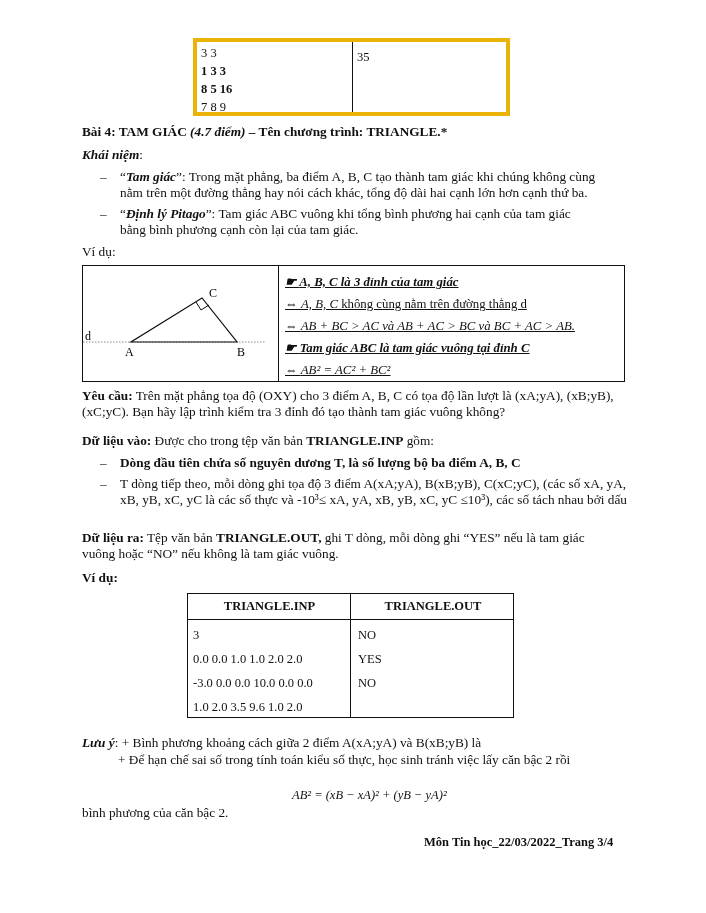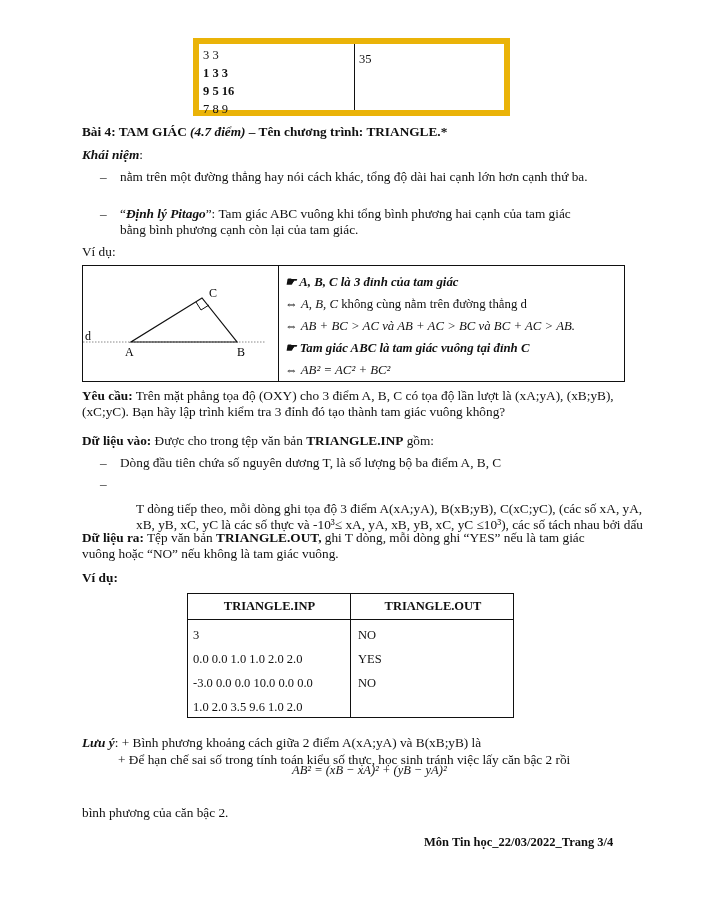--- a/index.html
+++ b/index.html
@@ -6,68 +6,69 @@
   body {
     width: 706px; height: 913px; position: relative; overflow: hidden;
     font-family: "Liberation Serif", "DejaVu Serif", serif;
     color: #111111; font-size: 13.3px;
   }
   .abs { position: absolute; }
   i, .it { font-style: italic; }
   b, .bd { font-weight: bold; }
 
   
-  #top-table { left: 193px; top: 38px; width: 317px; height: 78px; border: 6px solid #eab308; box-sizing: border-box; }
+  #top-table { left: 193px; top: 38px; width: 317px; height: 78px; border: 4px solid #eab308; box-sizing: border-box; }
   #top-table .c1 { position: absolute; left: 0; top: 0; width: 156px; height: 100%; border-right: 1px solid #111; box-sizing: border-box; padding: 2px 4px; }
   #top-table .c1 div { height: 18px; line-height: 18px; font-size: 12.5px; }
   #top-table .c2 { position: absolute; left: 160px; top: 8px; font-size: 12.5px; }
 
   .line { position: absolute; left: 82px; width: 540px; white-space: nowrap; }
   .para { position: absolute; width: 520px; line-height: 16px; text-align: justify; }
   .dash { position: absolute; left: 100px; }
 
   
   #ex-box { left: 82px; top: 265px; width: 543px; height: 117px; border: 1.2px solid #111; box-sizing: border-box; }
   #ex-box .left { position: absolute; left: 0; top: 0; width: 196px; height: 100%; border-right: 1px solid #111; box-sizing: border-box; }
-  #ex-box .right { position: absolute; left: 202px; top: 5px; width: 335px; }
+  #ex-box .right { position: absolute; left: 202px; top: 5px; width: 335px; text-decoration: underline; }
   #ex-box .right div { height: 22px; line-height: 22px; white-space: nowrap; font-size: 12.8px; }
 
   
   #sample { left: 187px; top: 593px; width: 327px; height: 125px; border: 1px solid #111; box-sizing: border-box; }
   #sample .col1 { position: absolute; left: 0; top: 0; width: 163px; height: 100%; border-right: 1px solid #111; box-sizing: border-box; }
   #sample .hdr { position: absolute; left: 0; right: 0; top: 0; height: 25px; border-bottom: 1px solid #111; }
   #sample .th1 { position: absolute; left: 0; width: 163px; top: 5px; text-align: center; font-weight: bold; font-size: 12.5px; }
   #sample .th2 { position: absolute; left: 163px; width: 164px; top: 5px; text-align: center; font-weight: bold; font-size: 12.5px; }
   #sample .rows1 { position: absolute; left: 5px; top: 29px; }
   #sample .rows2 { position: absolute; left: 170px; top: 29px; }
   #sample .rows1 div, #sample .rows2 div { height: 24px; line-height: 24px; font-size: 12.5px; white-space: nowrap; }
 </style>
 </head>
 <body>
 
 <div id="top-table" class="abs">
   <div class="c1">
     <div>3 3</div>
     <div class="bd">1 3 3</div>
-    <div class="bd">9 5 16</div>
+    <div class="bd">8 5 16</div>
     <div>7 8 9</div>
   </div>
   <div class="c2">35</div>
 </div>
 
 <div class="line bd" style="top:124px;">
   <span>Bài 4: TAM GIÁC </span><span class="it">(4.7 điểm)</span><span> – Tên chương trình: TRIANGLE.*</span>
 </div>
 
 <div class="line" style="top:147px;">
   <span class="bd it">Khái niệm</span><span>:</span>
 </div>
 
 <span class="dash" style="top:169px;">–</span>
 <div class="para" style="left:120px; top:169px;">
+  <div>“<span class="bd it">Tam giác</span><span>”: Trong mặt phẳng, ba điểm A, B, C tạo thành tam giác khi chúng không cùng</span></div>
   <div>nằm trên một đường thẳng hay nói cách khác, tổng độ dài hai cạnh lớn hơn cạnh thứ ba.</div>
 </div>
 
 <span class="dash" style="top:206px;">–</span>
 <div class="para" style="left:120px; top:206px;">
   <div>“<span class="bd it">Định lý Pitago</span><span>”: Tam giác ABC vuông khi tổng bình phương hai cạnh của tam giác</span></div>
   <div>bằng bình phương cạnh còn lại của tam giác.</div>
 </div>
 
 <div class="line" style="top:244px;">Ví dụ:</div>
@@ -95,23 +96,23 @@
 
 <div class="para" style="left:82px; top:388px; width:540px;">
   <div><span class="bd">Yêu cầu:</span><span> Trên mặt phẳng tọa độ (OXY) cho 3 điểm A, B, C có tọa độ lần lượt là (xA;yA), (xB;yB),</span></div>
   <div>(xC;yC). Bạn hãy lập trình kiểm tra 3 đỉnh đó tạo thành tam giác vuông không?</div>
 </div>
 
 <div class="line" style="top:433px;">
   <span class="bd">Dữ liệu vào:</span><span> Được cho trong tệp văn bản </span><span class="bd">TRIANGLE.INP</span><span> gồm:</span>
 </div>
 <span class="dash" style="top:455px;">–</span>
-<div class="para" style="left:120px; top:455px;">Dòng đầu tiên chứa số nguyên dương T, là số lượng bộ ba điểm A, B, C</div>
+<div class="para" style="left:120px; top:455px;font-weight:bold;">Dòng đầu tiên chứa số nguyên dương T, là số lượng bộ ba điểm A, B, C</div>
 <span class="dash" style="top:476px;">–</span>
-<div class="para" style="left:136px; top:476px; white-space:nowrap;margin-top:25px;">
+<div class="para" style="left:120px; top:476px; white-space:nowrap;">
   <div>T dòng tiếp theo, mỗi dòng ghi tọa độ 3 điểm A(xA;yA), B(xB;yB), C(xC;yC), (các số xA, yA,</div>
   <div>xB, yB, xC, yC là các số thực và -10³≤ xA, yA, xB, yB, xC, yC ≤10³), các số tách nhau bởi dấu</div>
 </div>
 
 <div class="para" style="left:82px; top:530px; width:540px; white-space:nowrap;">
   <div><span class="bd">Dữ liệu ra:</span><span> Tệp văn bản </span><span class="bd">TRIANGLE.OUT,</span><span> ghi T dòng, mỗi dòng ghi “YES” nếu là tam giác</span></div>
   <div>vuông hoặc “NO” nếu không là tam giác vuông.</div>
 </div>
 <div class="line bd" style="top:570px;">Ví dụ:</div>
 
@@ -129,17 +130,17 @@
   <div class="rows2">
     <div>NO</div>
     <div>YES</div>
     <div>NO</div>
   </div>
 </div>
 
 <div class="line" style="top:735px;">
   <span class="bd it">Lưu ý</span><span>: + Bình phương khoảng cách giữa 2 điểm A(xA;yA) và B(xB;yB) là</span>
 </div>
-<div class="abs it" style="left:292px; top:763px; font-size:12.5px;">AB² = (xB − xA)² + (yB − yA)²</div>
+<div class="abs it" style="left:292px; top:788px; font-size:12.5px;">AB² = (xB − xA)² + (yB − yA)²</div>
 <div class="abs" style="left:118px; top:752px; white-space:nowrap;font-family:Liberation Serif, serif;">+ Để hạn chế sai số trong tính toán kiểu số thực, học sinh tránh việc lấy căn bậc 2 rồi</div>
 <div class="abs" style="left:82px; top:805px; white-space:nowrap;">bình phương của căn bậc 2.</div>
 
 <div class="abs bd" style="left:424px; top:835px; font-size:12.5px; white-space:nowrap;">Môn Tin học_22/03/2022_Trang 3/4</div>
 
 </body></html>

